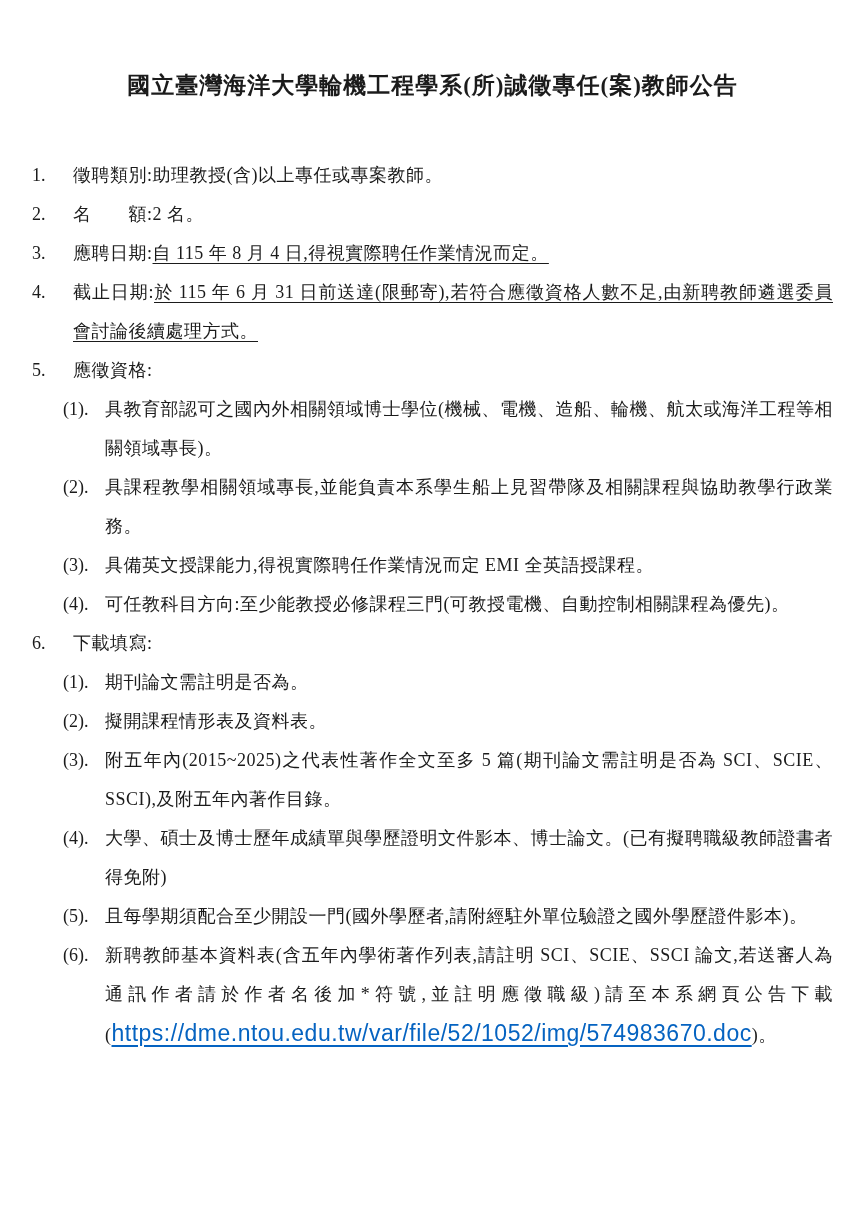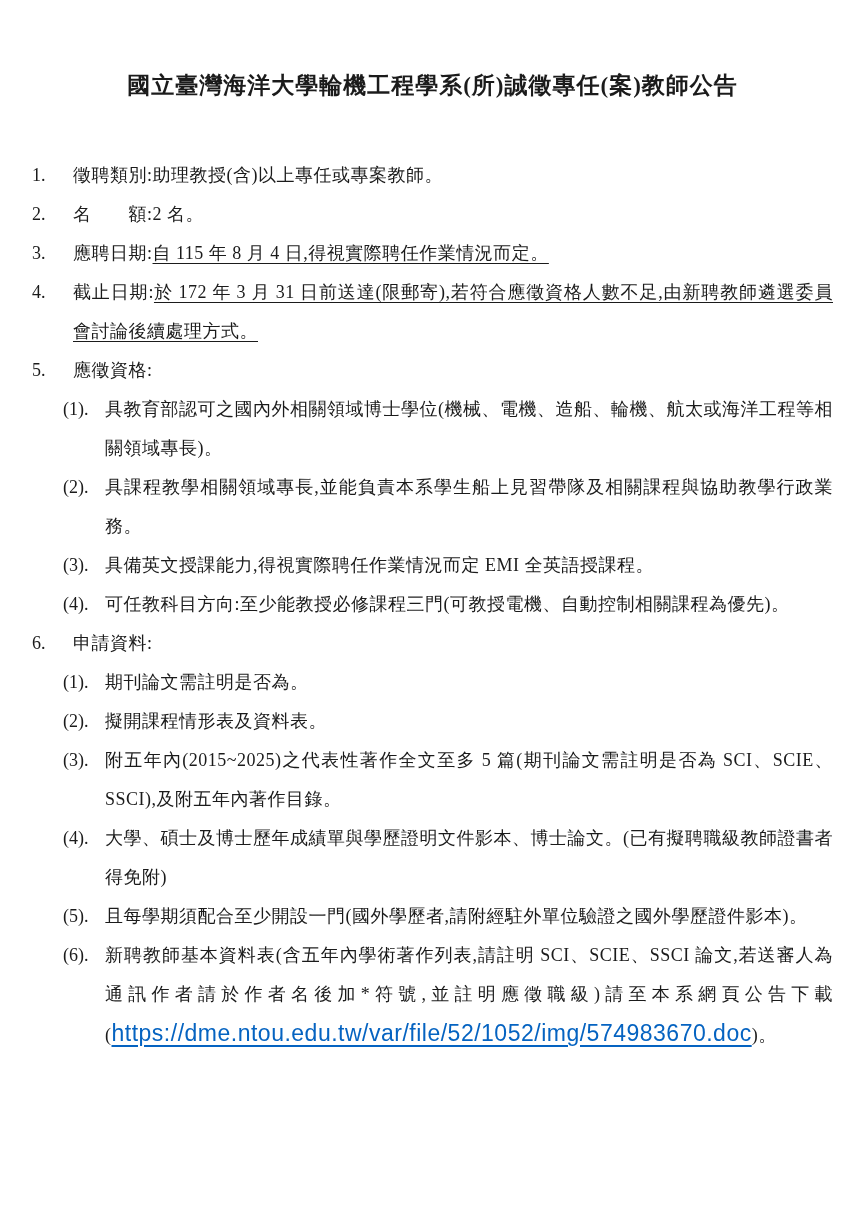--- a/index.html
+++ b/index.html
@@ -85,21 +85,21 @@
       <div class="row main">
         <span class="num">2.</span>
         <div class="text"><span>名　　額:2 名。</span></div>
       </div>
       <div class="row main">
         <span class="num">3.</span>
         <div class="text"><span>應聘日期:</span><span class="u">自 115 年 8 月 4 日,得視實際聘任作業情況而定。</span></div>
       </div>
       <div class="row main">
         <span class="num">4.</span>
-        <div class="text"><span>截止日期:</span><span class="u">於 172 年 3 月 31 日前送達(限郵寄),若符合應徵資格人數不足,由新聘教師遴選委員會討論後續處理方式。</span></div>
+        <div class="text"><span>截止日期:</span><span class="u">於 115 年 6 月 31 日前送達(限郵寄),若符合應徵資格人數不足,由新聘教師遴選委員會討論後續處理方式。</span></div>
       </div>
       <div class="row main">
         <span class="num">5.</span>
         <div class="text"><span>應徵資格:</span></div>
       </div>
       <div class="row sub">
         <span class="num">(1).</span>
         <div class="text"><span>具教育部認可之國內外相關領域博士學位(機械、電機、造船、輪機、航太或海洋工程等相關領域專長)。</span></div>
       </div>
       <div class="row sub">
@@ -109,21 +109,21 @@
       <div class="row sub">
         <span class="num">(3).</span>
         <div class="text"><span>具備英文授課能力,得視實際聘任作業情況而定 EMI 全英語授課程。</span></div>
       </div>
       <div class="row sub">
         <span class="num">(4).</span>
         <div class="text"><span>可任教科目方向:至少能教授必修課程三門(可教授電機、自動控制相關課程為優先)。</span></div>
       </div>
       <div class="row main">
         <span class="num">6.</span>
-        <div class="text"><span>申請資料:</span></div>
+        <div class="text"><span>下載填寫:</span></div>
       </div>
       <div class="row sub">
         <span class="num">(1).</span>
         <div class="text"><span>期刊論文需註明是否為。</span></div>
       </div>
       <div class="row sub">
         <span class="num">(2).</span>
         <div class="text"><span>擬開課程情形表及資料表。</span></div>
       </div>
       <div class="row sub">

